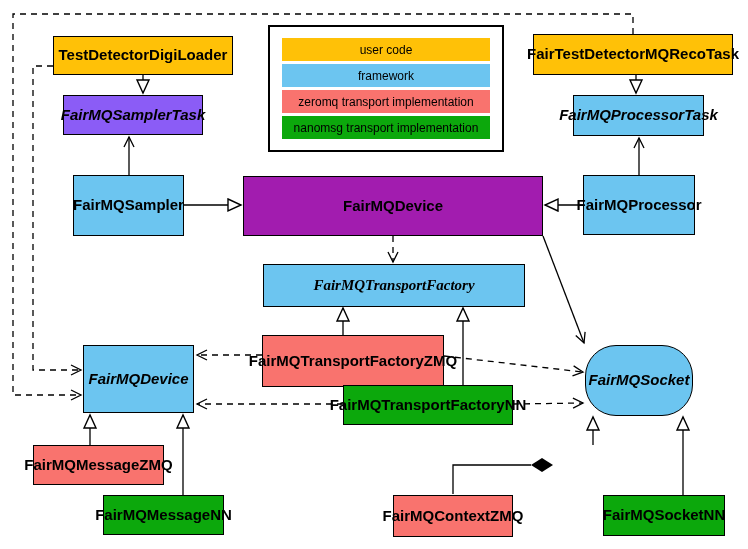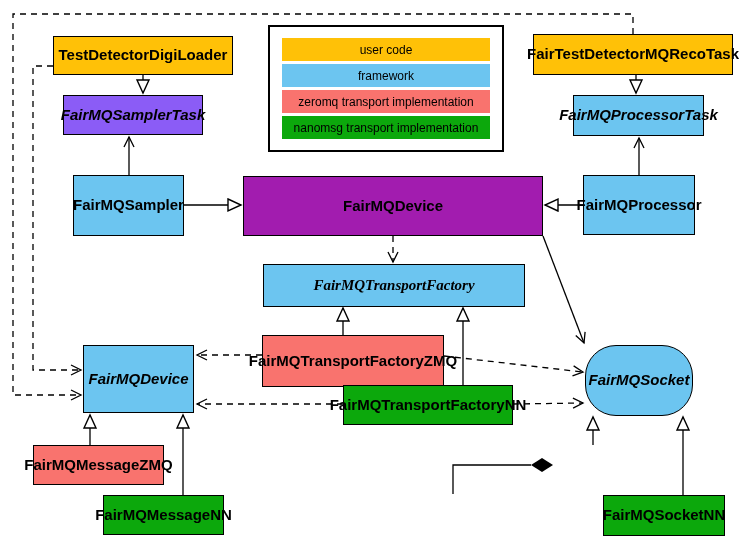--- a/index.html
+++ b/index.html
@@ -96,17 +96,18 @@
   <div class="node" style="left: 343px; top: 385px; width: 170px; height: 40px; background-color: rgb(12, 168, 12);">FairMQTransportFactoryNN</div>
 
   <div class="node abstract" style="left: 83px; top: 345px; width: 111px; height: 68px; background-color: rgb(108, 197, 240);">FairMQDevice</div>
 
   <div class="node abstract" style="left: 585px; top: 345px; width: 108px; height: 71px; background-color: rgb(108, 197, 240); border-radius: 31px;">FairMQSocket</div>
 
   <div class="node" style="left: 33px; top: 445px; width: 131px; height: 40px; background-color: rgb(249, 115, 110);">FairMQMessageZMQ</div>
 
   <div class="node" style="left: 103px; top: 495px; width: 121px; height: 40px; background-color: rgb(12, 168, 12);">FairMQMessageNN</div>
 
+  <div class="node" style="left: 393px; top: 495px; width: 120px; height: 42px; background-color: rgb(249, 115, 110);">FairMQContextZMQ</div>
 
 
   <div class="node" style="left: 603px; top: 495px; width: 122px; height: 41px; background-color: rgb(12, 168, 12);">FairMQSocketNN</div>
 
 </div>
 
 </body></html>

